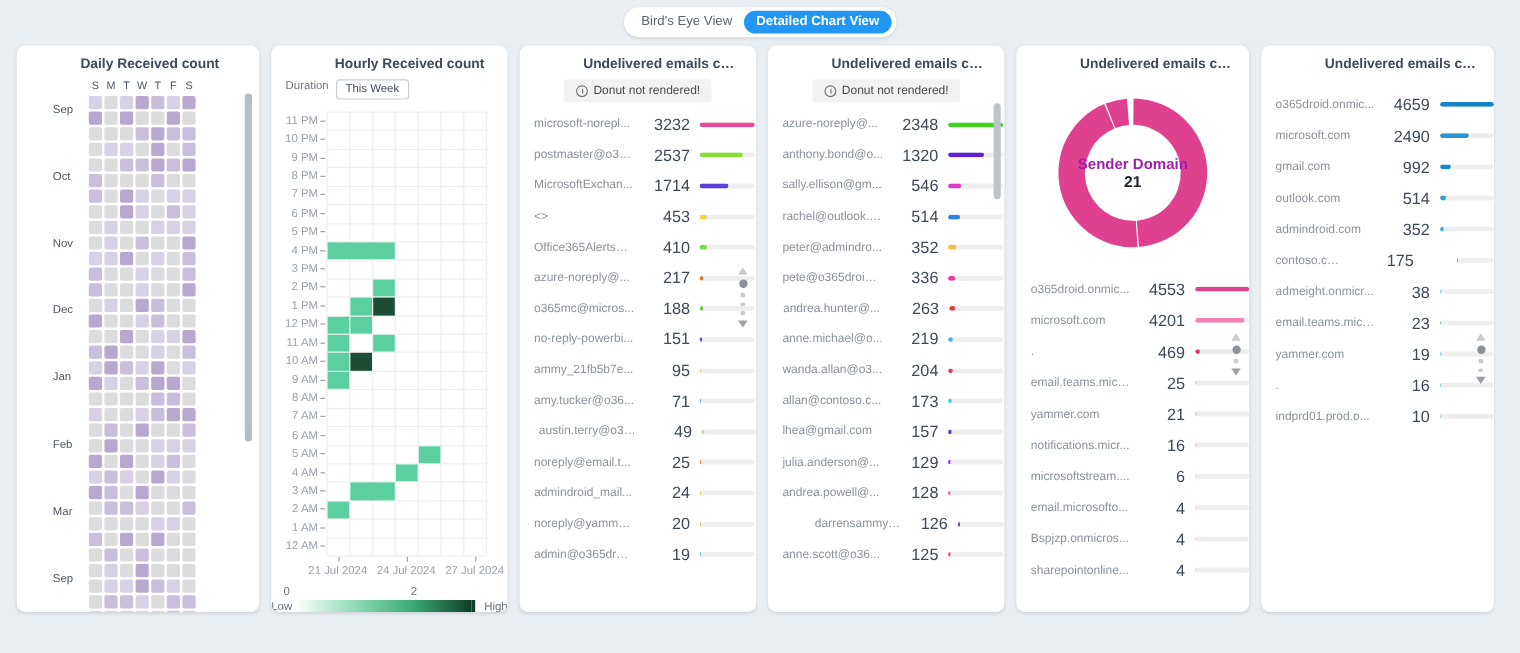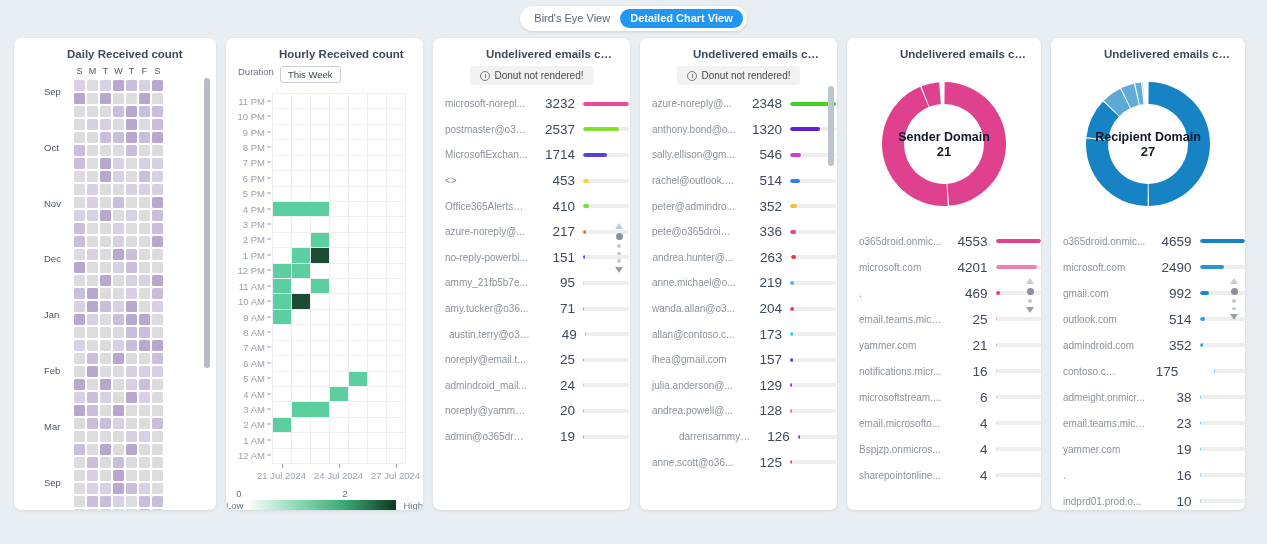--- a/index.html
+++ b/index.html
@@ -147,21 +147,21 @@
   .dotscroll .dn { border-left: 4px solid transparent; border-right: 4px solid transparent; border-top: 6px solid #9aa0a7; }
   .dotscroll .d { border-radius: 50%; background: #c6cbd1; }
   .dotscroll .d.big { width: 7px; height: 7px; background: #8b9199; }
   .dotscroll .d.sm { width: 3.5px; height: 3.5px; }
   
   .donut-wrap { position: relative; display: flex; justify-content: center; margin-top: 2px; }
   .donut-center {
     position: absolute; left: 0; right: 0; top: 50%;
     transform: translateY(-50%); text-align: center; pointer-events: none;
   }
-  .donut-center .dc1 { font-size: 12.5px; font-weight: bold; color: #0f172a; }
+  .donut-center .dc1 { font-size: 12.5px; font-weight: bold; color: #a21caf; }
   .donut-center .dc2 { font-size: 13px; font-weight: bold; color: #17202b; }
 </style>
 </head>
 <body>
 
 <div class="toggle-wrap">
   <div class="toggle">
     <div class="seg">Bird's Eye View</div>
     <div class="seg active">Detailed Chart View</div>
   </div>
@@ -671,20 +671,27 @@
           </div>
         </div>
         <div class="lrow" style="height: 25.6px;">
           <div class="lname">azure-noreply@...</div>
           <div class="lval">217</div>
           <div class="ltrack">
             <div class="lfill" style="width: 7%; background: rgb(232, 118, 30);"></div>
           </div>
         </div>
         <div class="lrow" style="height: 25.6px;">
+          <div class="lname">o365mc@micros...</div>
+          <div class="lval">188</div>
+          <div class="ltrack">
+            <div class="lfill" style="width: 6%; background: rgb(95, 212, 74);"></div>
+          </div>
+        </div>
+        <div class="lrow" style="height: 25.6px;">
           <div class="lname">no-reply-powerbi...</div>
           <div class="lval">151</div>
           <div class="ltrack">
             <div class="lfill" style="width: 5%; background: rgb(106, 63, 214);"></div>
           </div>
         </div>
         <div class="lrow" style="height: 25.6px;">
           <div class="lname">ammy_21fb5b7e...</div>
           <div class="lval">95</div>
           <div class="ltrack">
@@ -950,35 +957,20 @@
     <div class="dotscroll" style="top:240px;">
       <div class="tri up"></div>
       <div class="d big"></div>
       <div class="d sm"></div>
       <div class="tri dn"></div>
     </div>
   </div>
 
   <div class="panel" style="width:194px;height:472px;">
     <div class="p-title">Undelivered emails count by Reci...</div>
-    <div class="donut-wrap">
-      <svg id="donut-recipient" width="152" height="152" viewBox="0 0 152 152">
-          <path d="M76.64925061520724 14.003399499338244 A62 62 0 0 1 76.96227229275965 137.99253206664966 L76.62082083403848 115.99518197848366 A40 40 0 0 0 76.41887136464983 36.002193225379514 Z" fill="#1583c4"></path>
-          <path d="M75.66378761437191 137.99908839032838 A62 62 0 0 1 14.250966653293254 70.42712993626286 L36.16191396986662 72.40459995887926 A40 40 0 0 0 75.78308878346574 115.99941186472799 Z" fill="#1583c4"></path>
-          <path d="M14.381218621548669 69.13517797502226 A62 62 0 0 1 30.96814687729068 33.38389735868923 L46.94719153373592 48.5057402314124 A40 40 0 0 0 36.24594749777334 71.57108256453049 Z" fill="#1583c4"></path>
-          <path d="M31.870507422145366 32.45016779801473 A62 62 0 0 1 48.09161372307814 20.636456260295986 L57.99458949876009 40.281584684061926 A40 40 0 0 0 47.52935962719056 47.90333406323531 Z" fill="#5ca8d6"></path>
-          <path d="M49.25718107260657 20.064129256650986 A62 62 0 0 1 61.86886465193339 15.631870877302958 L66.88313848511832 37.05281992084062 A40 40 0 0 0 58.74656843393972 39.912341455903864 Z" fill="#60abd7"></path>
-          <path d="M63.136218551094686 15.34917043572446 A62 62 0 0 1 69.06258724675928 14.3893491002475 L71.52424983661888 36.251192967901616 A40 40 0 0 0 67.70078616199658 36.870432539177074 Z" fill="#64add8"></path>
-          <path d="M70.35438485644744 14.25757512333282 A62 62 0 0 1 70.64083697561095 14.232052230319148 L72.5424754681361 36.149711116334935 A40 40 0 0 0 72.35766764932093 36.166177498924405 Z" fill="#68afd9"></path>
-        </svg>
-      <div class="donut-center">
-        <div class="dc1">Recipient Domain</div>
-        <div class="dc2">27</div>
-      </div>
-    </div>
     <div class="list" id="list-recipient-domain" style="height:280px;margin-top:8px;">
         <div class="lrow" style="height: 26px;">
           <div class="lname">o365droid.onmic...</div>
           <div class="lval">4659</div>
           <div class="ltrack">
             <div class="lfill" style="width: 100%; background: rgb(21, 131, 196);"></div>
           </div>
         </div>
         <div class="lrow" style="height: 26px;">
           <div class="lname">microsoft.com</div>

